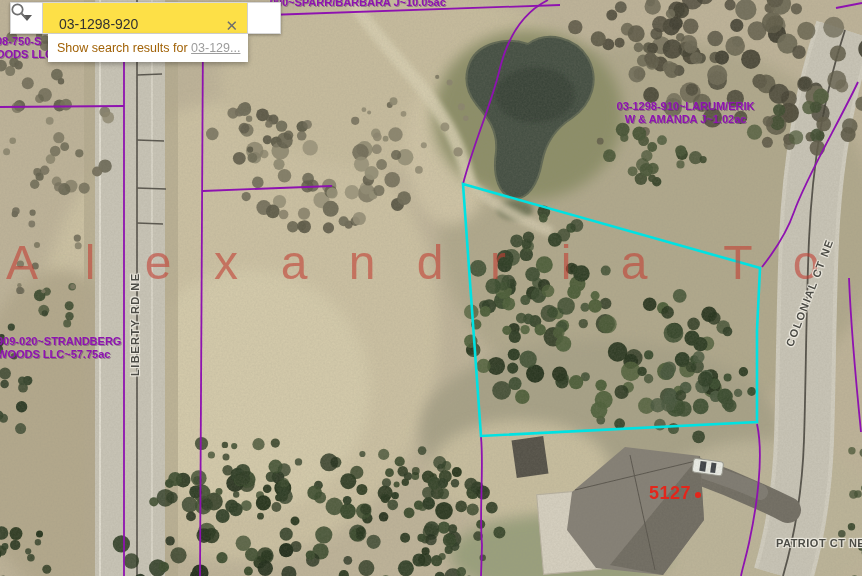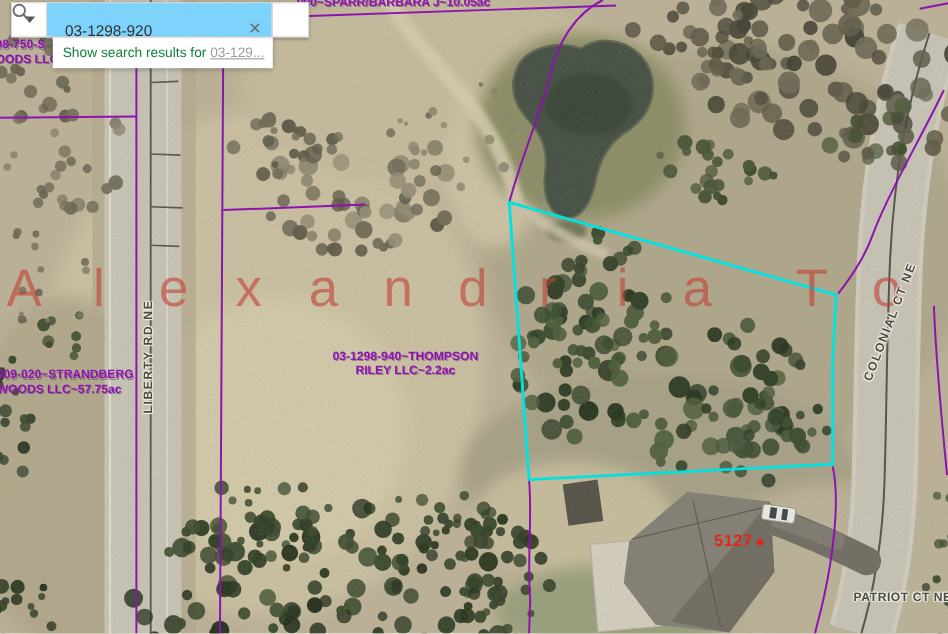--- a/index.html
+++ b/index.html
@@ -19,42 +19,42 @@
           text-shadow:1px 1px 0 rgba(60,0,75,.35), 0 0 2px rgba(255,255,255,.25);}
   .plabel div{white-space:nowrap;}
 
   
   .rlabel{position:absolute;z-index:3;color:#4c4c46;font-size:11px;font-weight:bold;letter-spacing:1.5px;
           white-space:nowrap;pointer-events:none;
           text-shadow:-1px -1px 1px #efece2,1px -1px 1px #efece2,-1px 1px 1px #efece2,1px 1px 1px #efece2;}
   .rlabel.vertical{writing-mode:vertical-rl;transform:rotate(180deg);}
   .rlabel.diag{transform:rotate(-69deg);transform-origin:0 50%;}
 
-  .house-number{position:absolute;z-index:3;color:#e3261b;font-size:15px;font-weight:bold;
+  .house-number{position:absolute;z-index:3;color:#e3261b;font-size:18px;font-weight:bold;
           letter-spacing:.5px;white-space:nowrap;pointer-events:none;display:flex;align-items:center;gap:4px;}
   .house-number .dot{width:6px;height:6px;border-radius:50%;background:#e3261b;margin-top:3px;}
 
   
   .search-widget{position:absolute;left:10px;top:2px;z-index:10;display:flex;height:32px;
                  box-shadow:0 1px 3px rgba(0,0,0,.35);}
   .dd-btn{width:33px;background:#fff;border:1px solid #d7d7d7;border-right:1px solid #d0d0d0;
           display:flex;align-items:center;justify-content:center;cursor:pointer;box-sizing:border-box;}
   .caret{width:0;height:0;border-left:5px solid transparent;border-right:5px solid transparent;
          border-top:6px solid #595959;}
-  .input-wrap{width:204px;background:#7dd3fc;display:flex;align-items:flex-start;box-sizing:border-box;
+  .input-wrap{width:204px;background:#fde047;display:flex;align-items:flex-end;box-sizing:border-box;
               border-top:1px solid #d7d7d7;border-bottom:1px solid #d7d7d7;padding:16px 6px 0 14px;}
   .input-wrap input{flex:1;border:none;outline:none;font-family:"Liberation Sans",sans-serif;
                     font-size:14px;color:#323232;min-width:0;background:transparent;}
   .clear-btn{font-size:15px;color:#6e6e6e;cursor:pointer;padding:0 3px;line-height:1;}
   .search-btn{width:34px;background:#fff;border:1px solid #d7d7d7;border-left:1px solid #d0d0d0;
               display:flex;align-items:center;justify-content:center;cursor:pointer;box-sizing:border-box;}
   .suggestion{position:absolute;left:48px;top:34px;z-index:10;width:200px;height:28px;background:#fff;
               box-shadow:0 2px 5px rgba(0,0,0,.3);font-size:12.5px;line-height:28px;padding:0 4px 0 9px;
               white-space:nowrap;overflow:hidden;box-sizing:border-box;cursor:pointer;}
-  .suggestion .pre{color:#15803d;}
+  .suggestion .pre{color:#a16207;}
   .suggestion .qry{color:#9c9c9c;text-decoration:underline;}
 </style>
 </head>
 <body>
 
 <div class="stage">
 
   <svg width="862" height="576" viewBox="0 0 862 576">
     <defs>
       <filter id="soft" x="-40%" y="-40%" width="180%" height="180%">
@@ -818,30 +818,30 @@
       <span>o</span>
   </div>
 
   <div class="plabel" style="left:266px;top:-4px;">-000~SPARR/BARBARA J~10.05ac</div>
 
   <div class="plabel" style="left:-4px;top:35px;text-align:left;">
     <div>08-750-S</div>
     <div>OODS LLC</div>
   </div>
 
+  <div class="plabel" style="left:598px;top:100px;width:175px;">
+    <div>03-1298-910~LARUM/ERIK</div>
+    <div>W &amp; AMANDA J~1.02ac</div>
+  </div>
 
   <div class="plabel" style="left:-3px;top:335px;text-align:left;">
     <div>909-020~STRANDBERG</div>
     <div>WOODS LLC~57.75ac</div>
   </div>
 
-  <div class="plabel" style="left:296px;top:318px;width:145px;">
-    <div>03-1298-940~THOMPSON</div>
-    <div>RILEY LLC~2.2ac</div>
-  </div>
 
 
   <div class="rlabel vertical" style="left:129px;top:248px;height:128px;">LIBERTY RD NE</div>
   <div class="rlabel diag" style="left:789px;top:340px;">COLONIAL CT NE</div>
   <div class="rlabel" style="left:756px;top:537px;letter-spacing:.5px;margin-left:20px;">PATRIOT CT NE</div>
 
   <div class="house-number" style="left:649px;top:483px;">
     <span>5127</span>
       <span class="dot"></span>
   </div>

